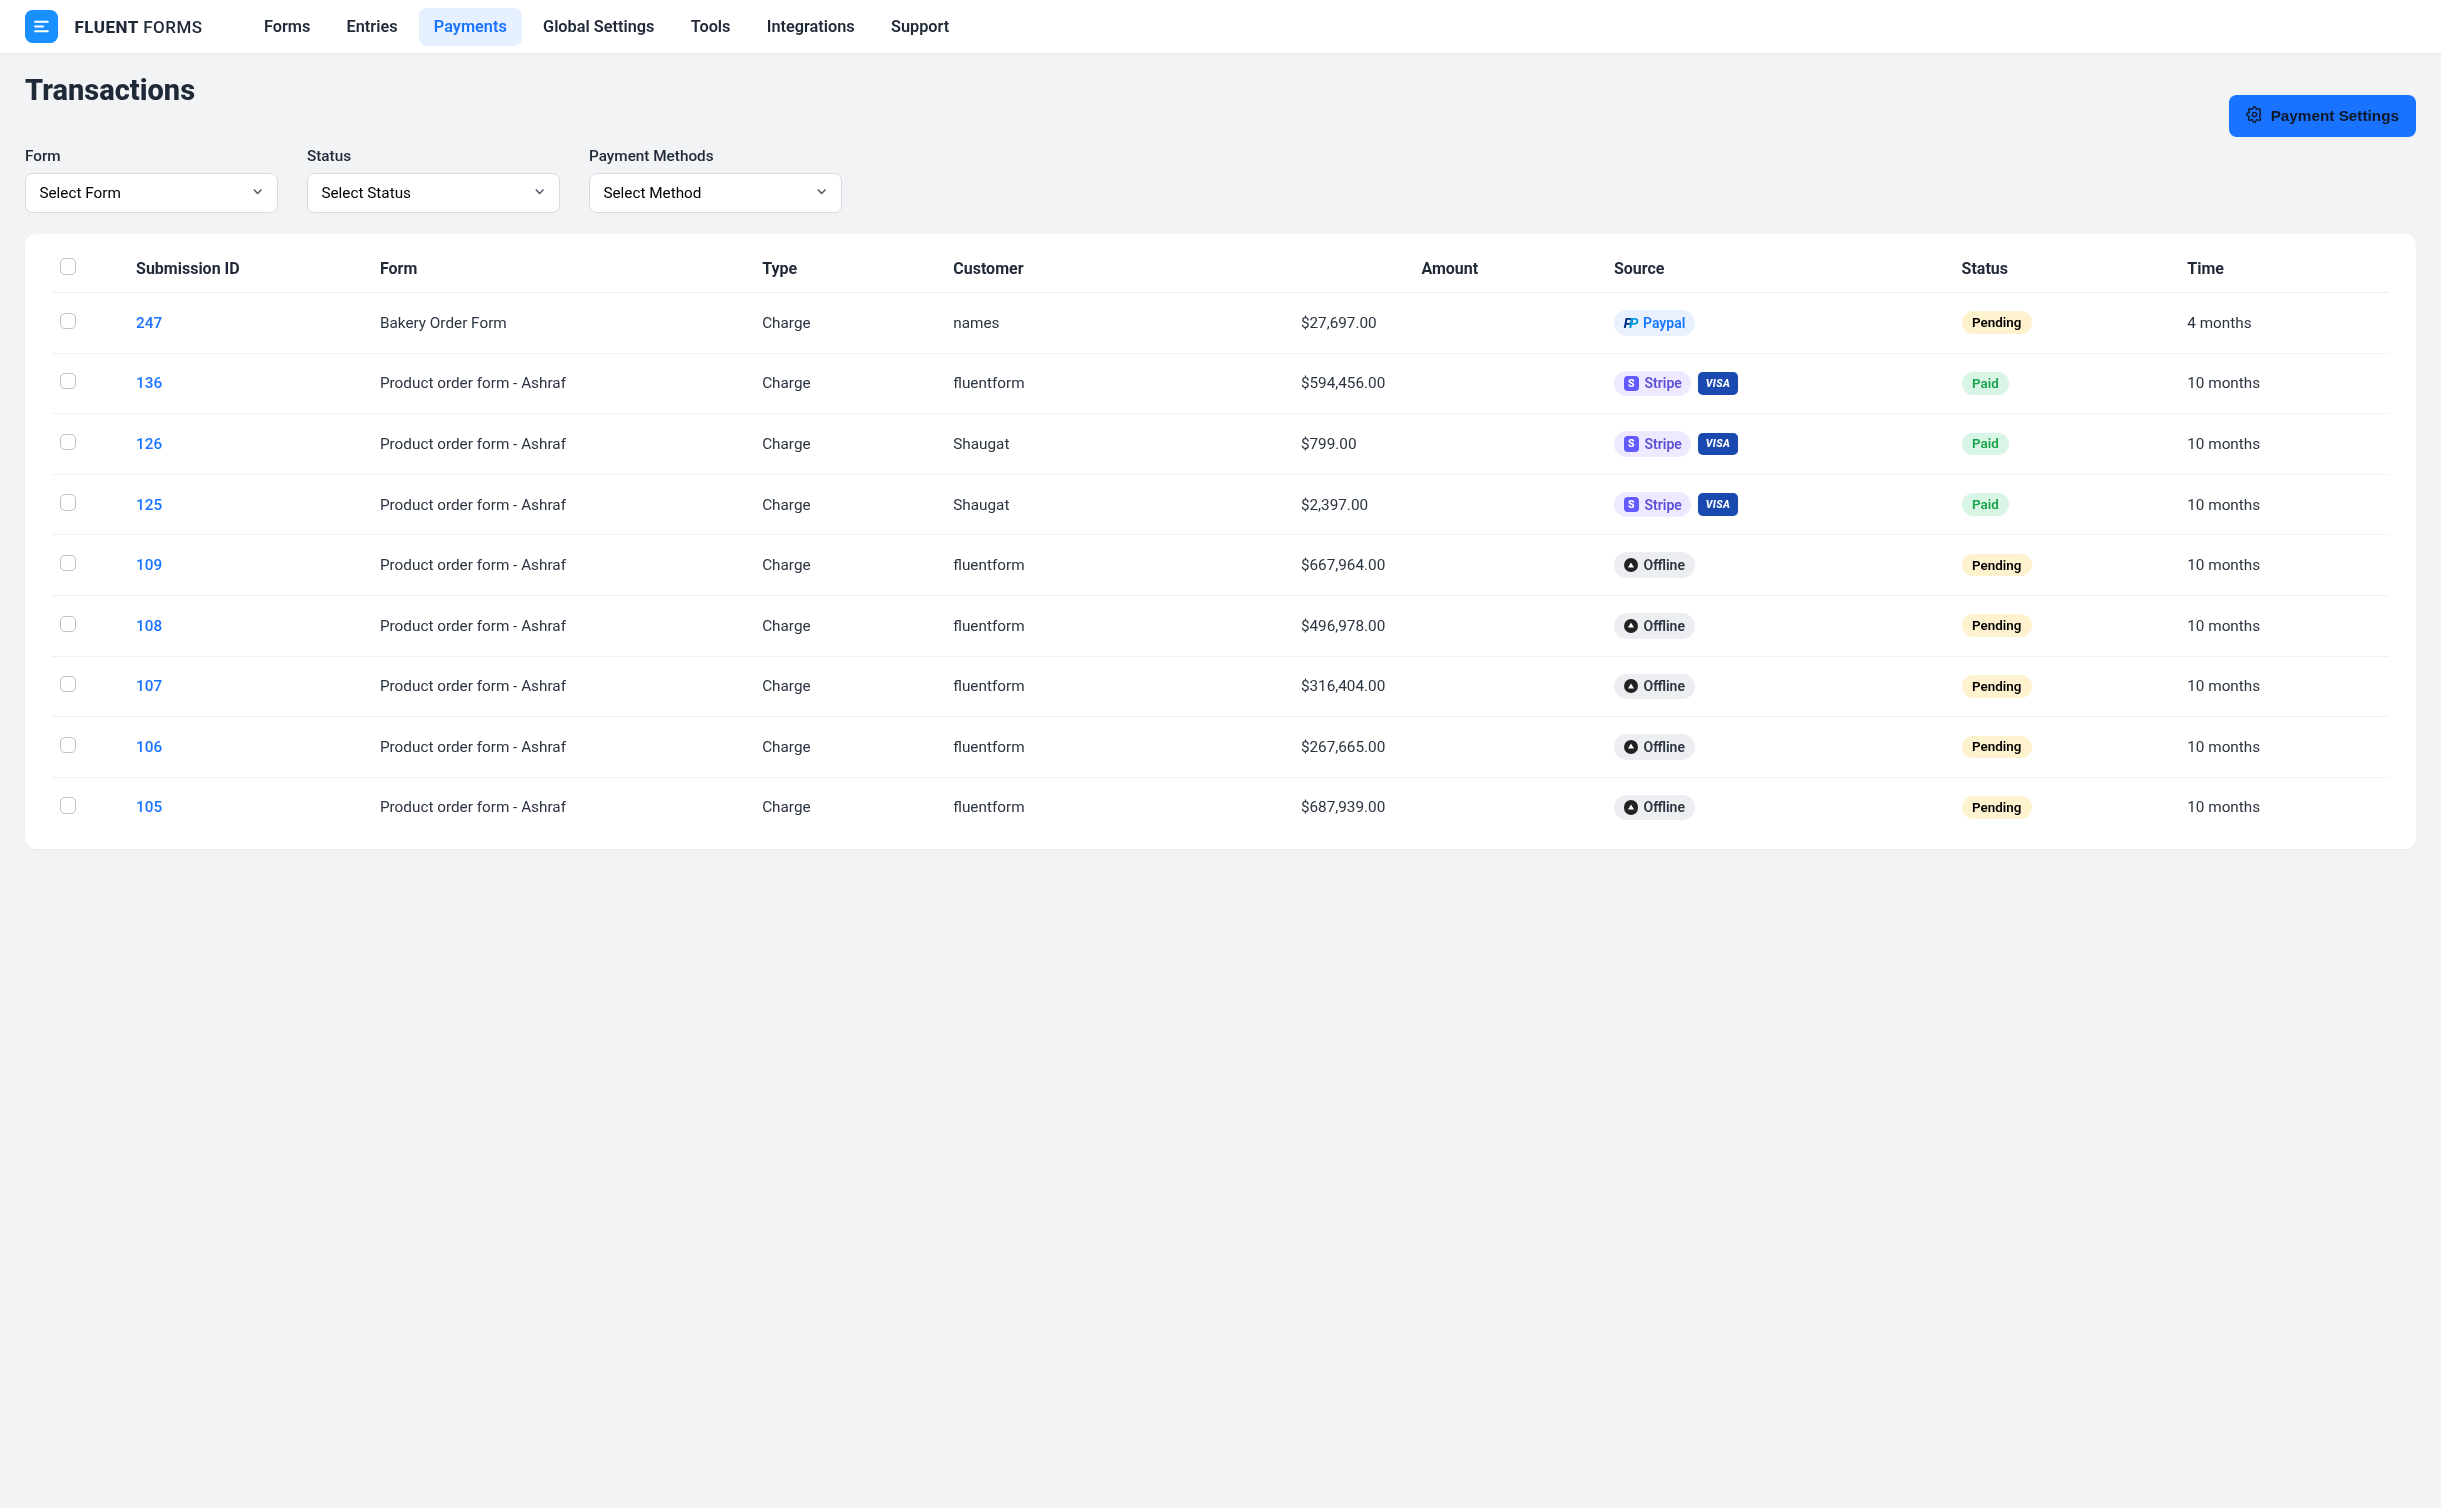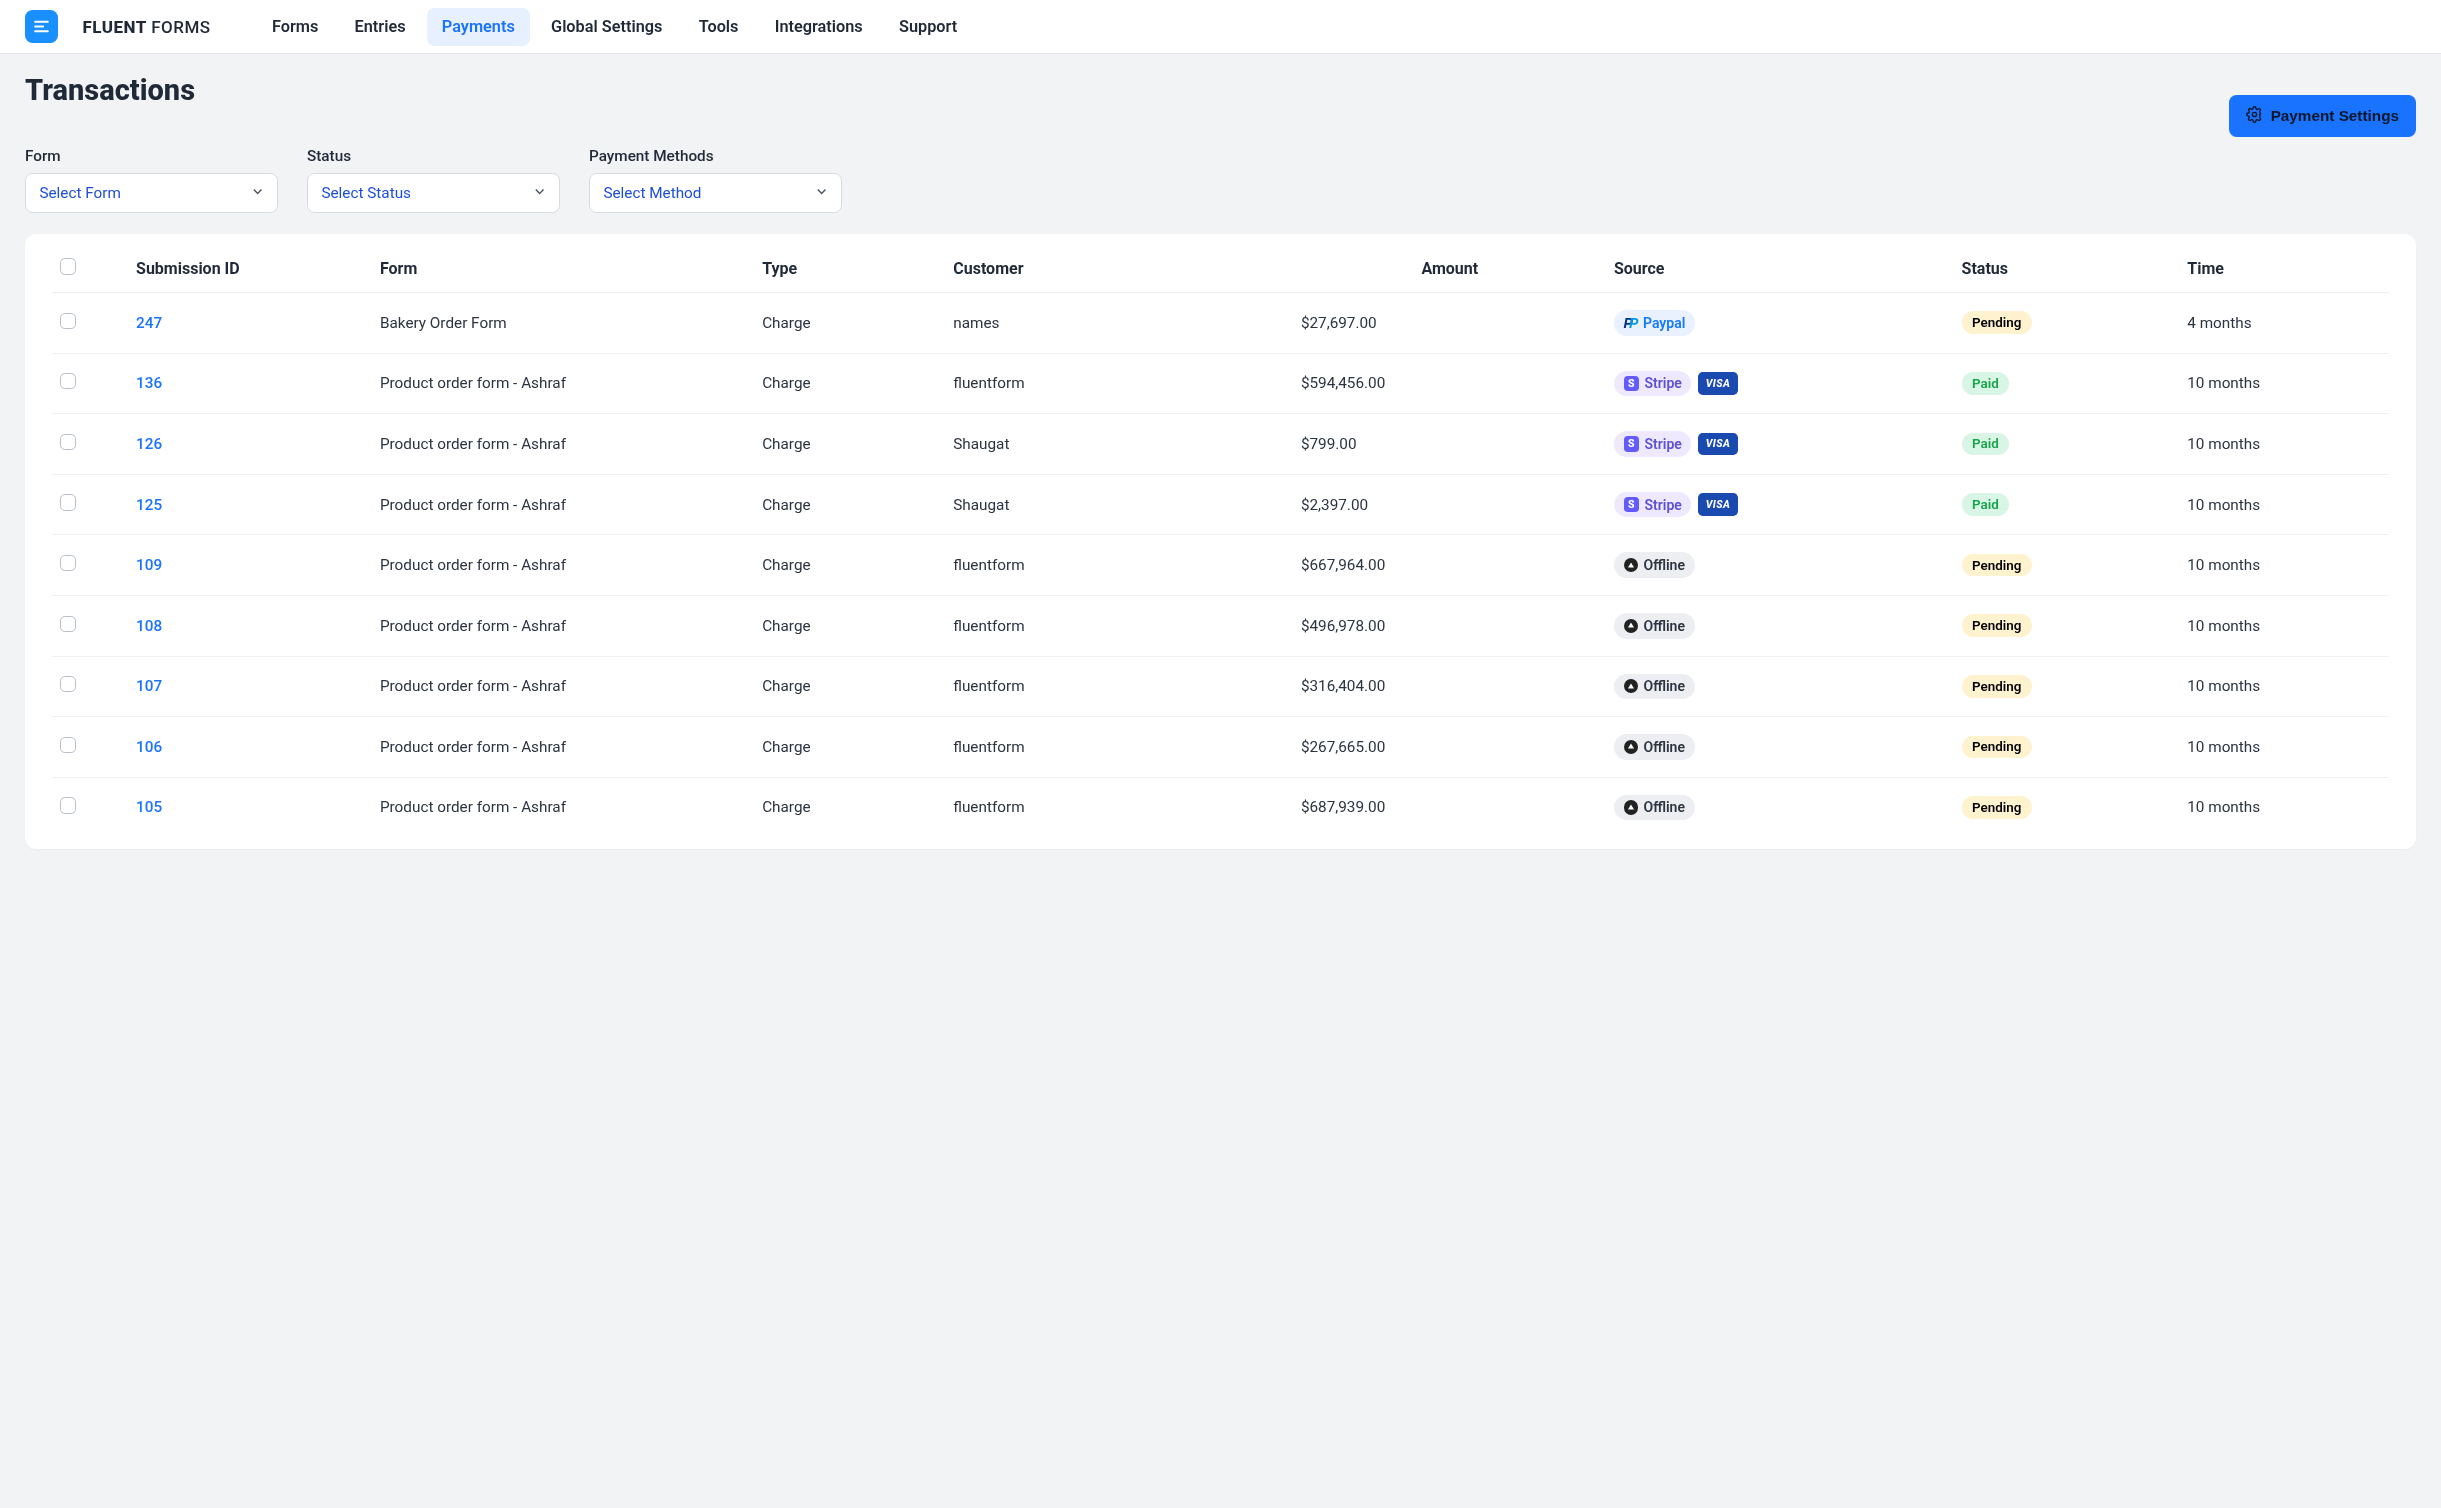--- a/index.html
+++ b/index.html
@@ -11,21 +11,21 @@
   }
 
   
   .topbar {
     background: #fff;
     display: flex;
     align-items: center;
     padding: 7.6px 25px;
     border-bottom: 1px solid #e5e7eb;
   }
-  .logo-wrap { display: flex; align-items: center; gap: 25px; margin-right: 46px; }
+  .logo-wrap { display: flex; align-items: center; gap: 17px; margin-right: 46px; }
   .logo-mark {
     width: 32.5px; height: 32.5px; border-radius: 7.6px;
     background: #1a90ff;
     display: flex; align-items: center; justify-content: center;
   }
   .logo-mark svg { width: 19px; height: 19px; }
   .logo-text { font-weight: 800; letter-spacing: 0.5px; font-size: 17px; }
   .logo-text .thin { font-weight: 500; }
 
   .nav { display: flex; gap: 5.7px; }
@@ -60,21 +60,21 @@
 
   .filters { display: flex; gap: 29px; margin-top: 5.7px; margin-bottom: 21px; }
   .filter-group { display: flex; flex-direction: column; gap: 7.6px; width: 253px; }
   .filter-label { font-size: 15.3px; font-weight: 500; color: #1f2937; }
   .select {
     position: relative;
     background: #fff; border: 1px solid #d6dbe1; border-radius: 7.6px;
     height: 40px; display: flex; align-items: center; padding: 0 13.4px;
     cursor: pointer;
   }
-  .select-placeholder { color: #1d4ed8; font-size: 15.3px; }
+  .select-placeholder { color: #000000; font-size: 15.3px; }
   .select .chev { position: absolute; right: 11.5px; top: 50%; transform: translateY(-50%); color: #4b5563; }
 
   
   .card {
     background: #fff; border-radius: 11.5px; padding: 5.7px 27px 11.5px;
     box-shadow: 0 1px 1.9px rgba(0,0,0,0.03);
   }
   table { width: 100%; border-collapse: collapse; }
   thead th {
     text-align: left; font-weight: 700; font-size: 16px;

